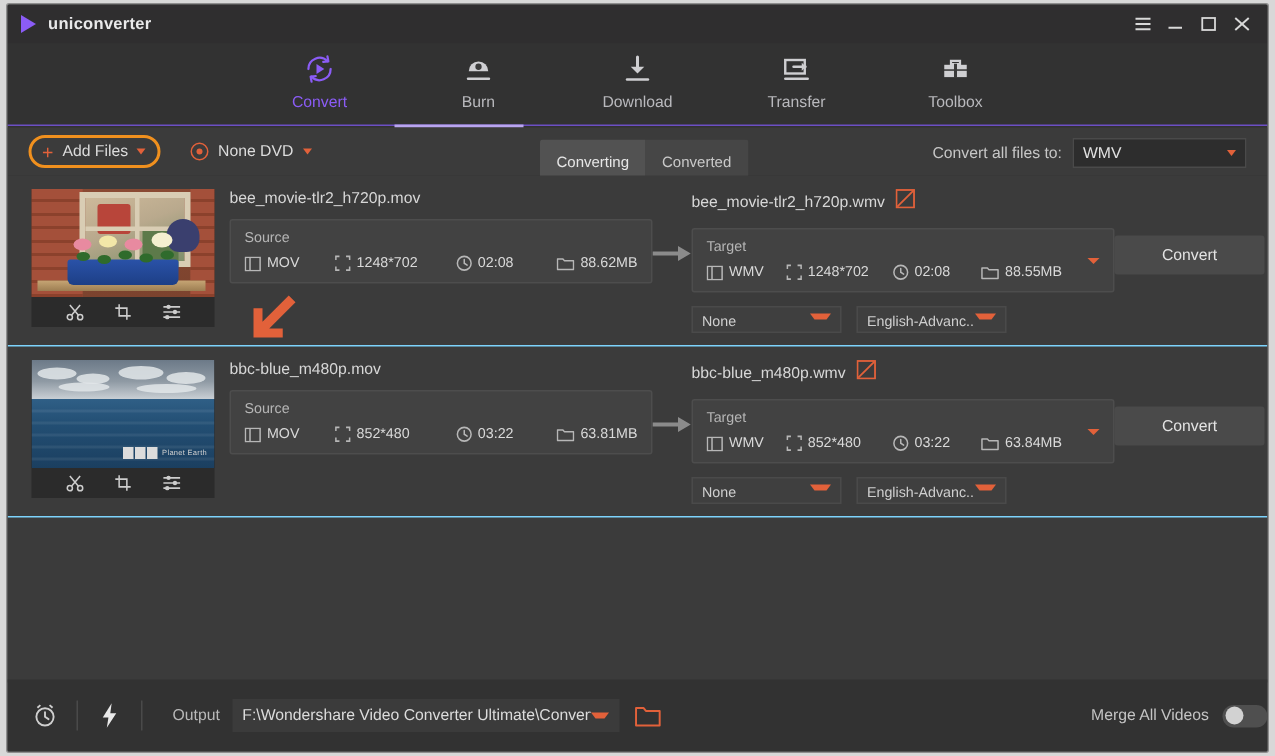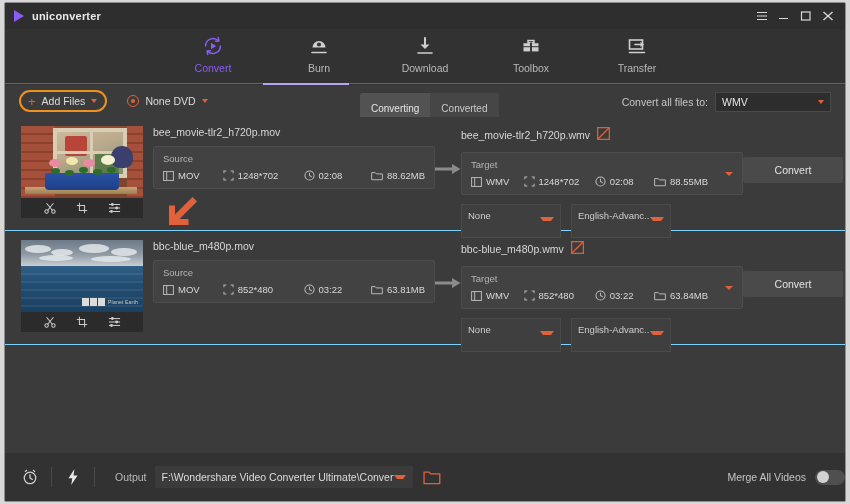--- a/index.html
+++ b/index.html
@@ -136,22 +136,22 @@
 
   .arrow-col { width:40px; display:flex; align-items:center; justify-content:center; height:86px; margin-top:9px; }
   .arrow-col svg { opacity:.85; }
 
   .right { margin-top:9px; width:282px; }
   .tname { display:flex; align-items:center; gap:7px; margin-bottom:8px; }
   .tname .txt { font-size:10.5px; color:#d7d7d7; }
   .edit-ico { cursor:pointer; }
   .tgt-car { position:absolute; right:9px; top:50%; transform:translateY(-50%); }
   .selrow { display:flex; gap:10px; margin-top:9px; }
-  .sel { height:18px; background:#3f3f3f; border:1px solid #4a4a4a; display:flex; align-items:flex-end;
-         padding:16px 6px; cursor:pointer; }
+  .sel { height:18px; background:#3f3f3f; border:1px solid #4a4a4a; display:flex; align-items:flex-start;
+         padding:4px 6px; cursor:pointer; }
   .sel .v { font-size:9.5px; color:#cfcfcf; white-space:nowrap; overflow:hidden; }
   .sel .c { margin-left:auto; padding-left:8px; }
   .sel.w1 { width:100px; }
   .sel.w2 { width:100px; }
 
   .conv-col { margin:0 0 0 auto; padding:40px 14px 0 0; }
   .conv-btn { width:100px; height:26px; background:#4a4a4a; color:#e3e3e3; font-size:10.5px;
               display:flex; align-items:center; justify-content:center; border-radius:2px; cursor:pointer; }
 
   
@@ -248,39 +248,39 @@
             <path d="M6.5 9.5L11 14l4.5-4.5z" fill="#cfcfd2"></path>
             <line x1="4" y1="18" x2="18" y2="18" stroke="#cfcfd2" stroke-width="1.6" stroke-linecap="round"></line>
           </svg>
         </span>
         <span class="nav-lbl">Download</span>
       </div>
 
       <div class="nav-item">
         <span class="nav-ico">
           <svg width="22" height="22" viewBox="0 0 22 22">
+            <rect x="3.5" y="5" width="13" height="9" fill="none" stroke="#cfcfd2" stroke-width="1.6"></rect>
+            <path d="M9 9.5h8" stroke="#cfcfd2" stroke-width="1.6" stroke-linecap="round"></path>
+            <path d="M14.5 6.8l2.8 2.7-2.8 2.7z" fill="#cfcfd2"></path>
+            <line x1="3.5" y1="17.5" x2="18.5" y2="17.5" stroke="#cfcfd2" stroke-width="1.6" stroke-linecap="round"></line>
+          </svg>
+        </span>
+        <span class="nav-lbl">Transfer</span>
+      </div>
+
+      <div class="nav-item">
+        <span class="nav-ico">
+          <svg width="22" height="22" viewBox="0 0 22 22">
             <path d="M8 5.5h6v2.3H8z" fill="none" stroke="#cfcfd2" stroke-width="1.5"></path>
             <rect x="3.5" y="8.2" width="15" height="3" fill="#cfcfd2"></rect>
             <rect x="3.5" y="12.2" width="15" height="4.2" fill="#cfcfd2"></rect>
             <rect x="10" y="7.5" width="2" height="9.5" fill="#3a3a3a"></rect>
           </svg>
         </span>
         <span class="nav-lbl">Toolbox</span>
-      </div>
-
-      <div class="nav-item">
-        <span class="nav-ico">
-          <svg width="22" height="22" viewBox="0 0 22 22">
-            <rect x="3.5" y="5" width="13" height="9" fill="none" stroke="#cfcfd2" stroke-width="1.6"></rect>
-            <path d="M9 9.5h8" stroke="#cfcfd2" stroke-width="1.6" stroke-linecap="round"></path>
-            <path d="M14.5 6.8l2.8 2.7-2.8 2.7z" fill="#cfcfd2"></path>
-            <line x1="3.5" y1="17.5" x2="18.5" y2="17.5" stroke="#cfcfd2" stroke-width="1.6" stroke-linecap="round"></line>
-          </svg>
-        </span>
-        <span class="nav-lbl">Transfer</span>
       </div>
     </div>
   </div>
   <div class="nav-rule"></div>
   <div class="nav-rule-hi"></div>
 
   <div class="toolbar">
     <div class="addfiles">
       <span class="plus">+</span>
       <span class="af-lbl">Add Files</span>

